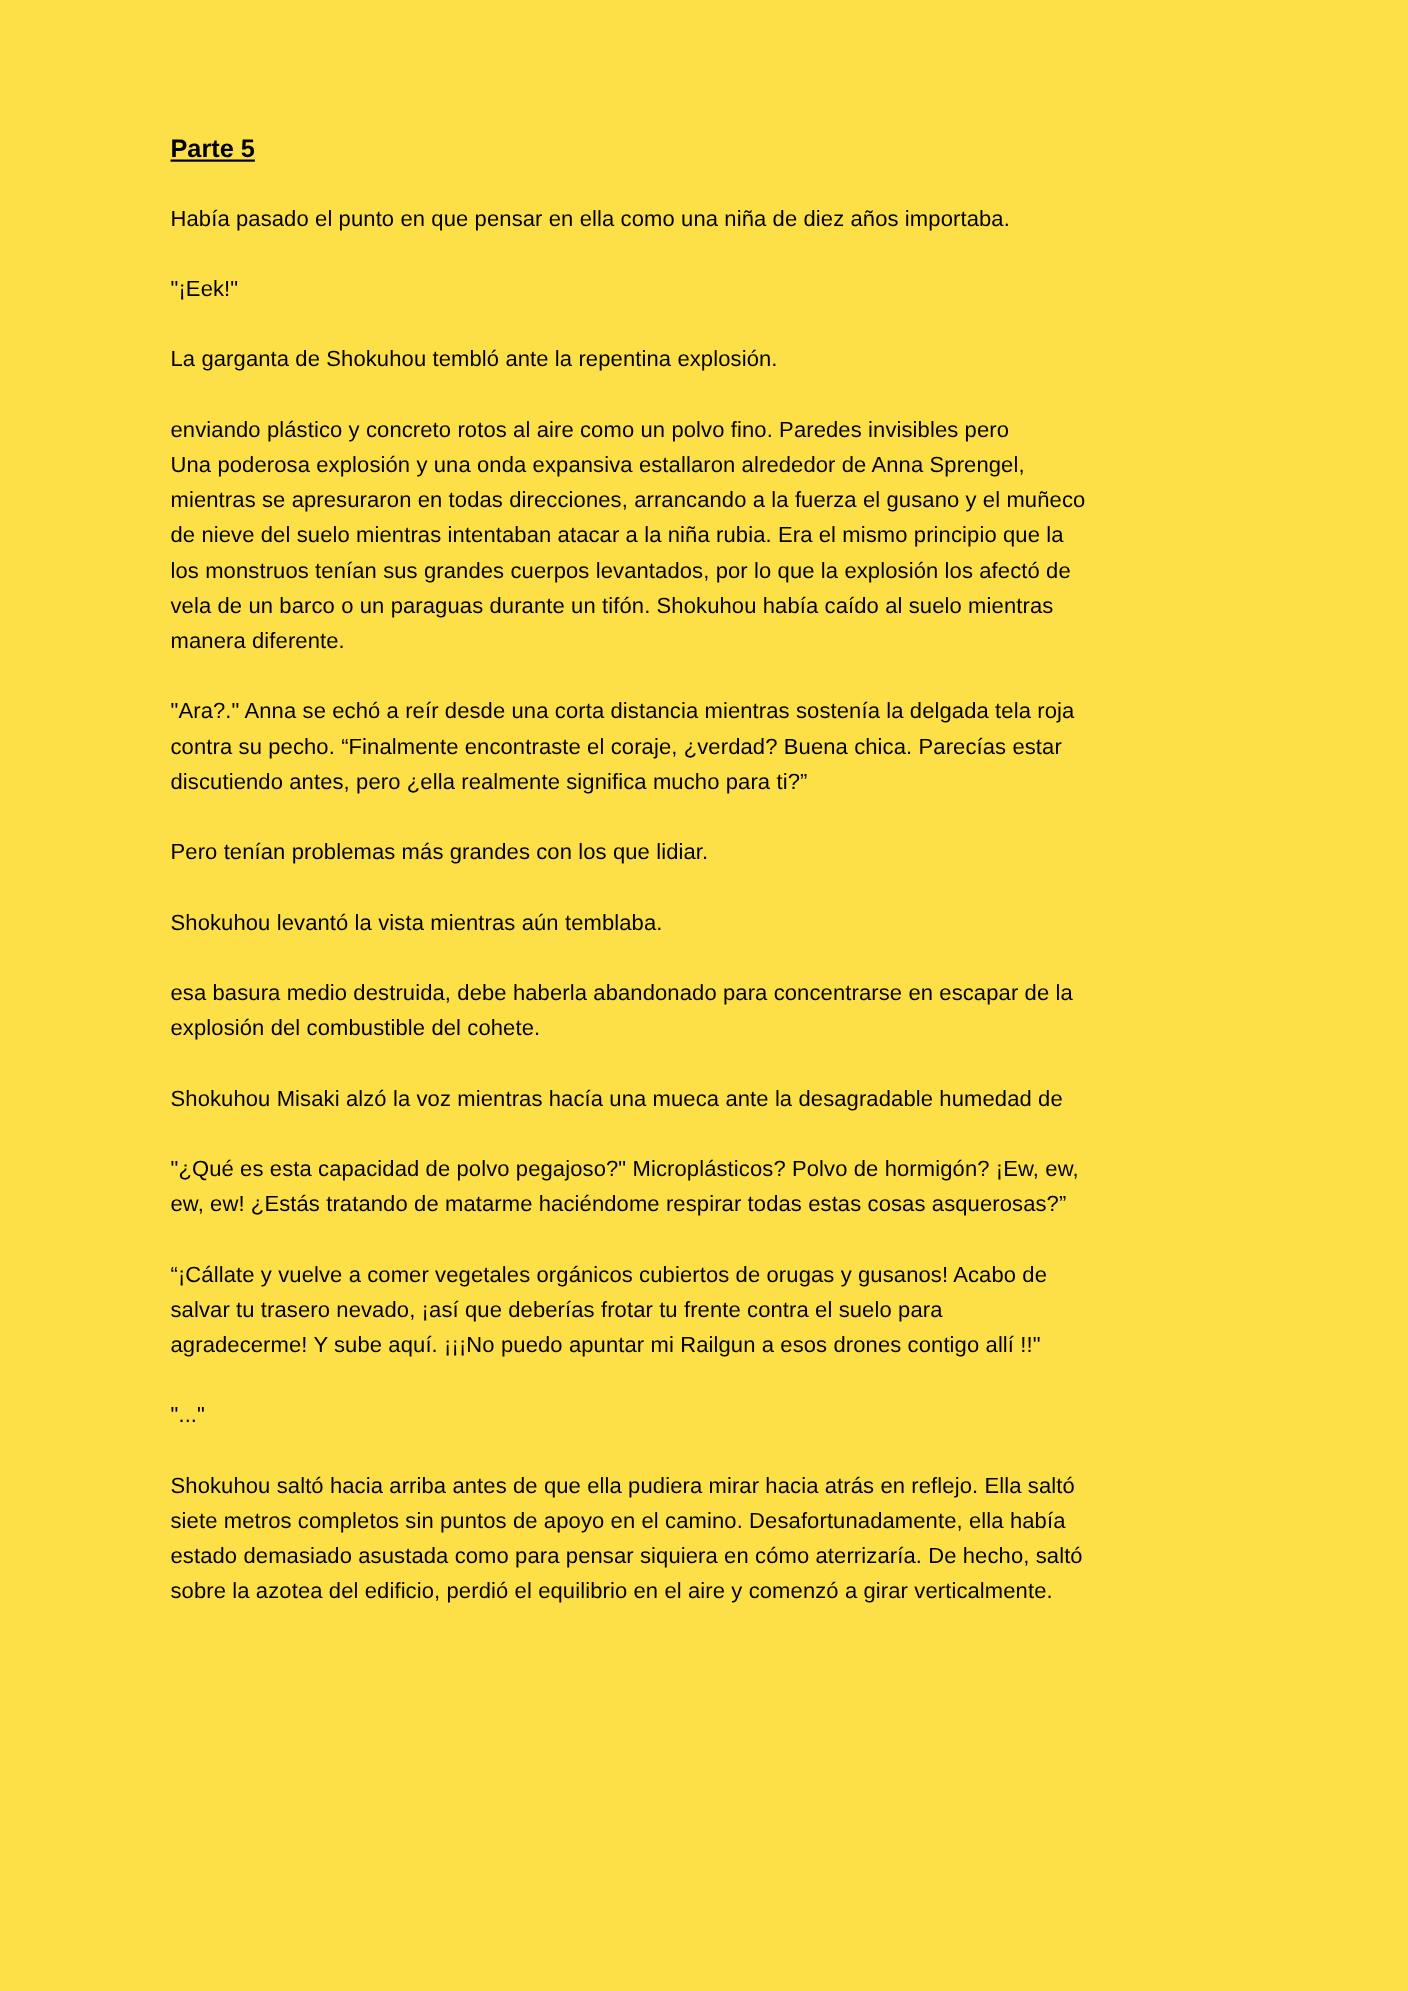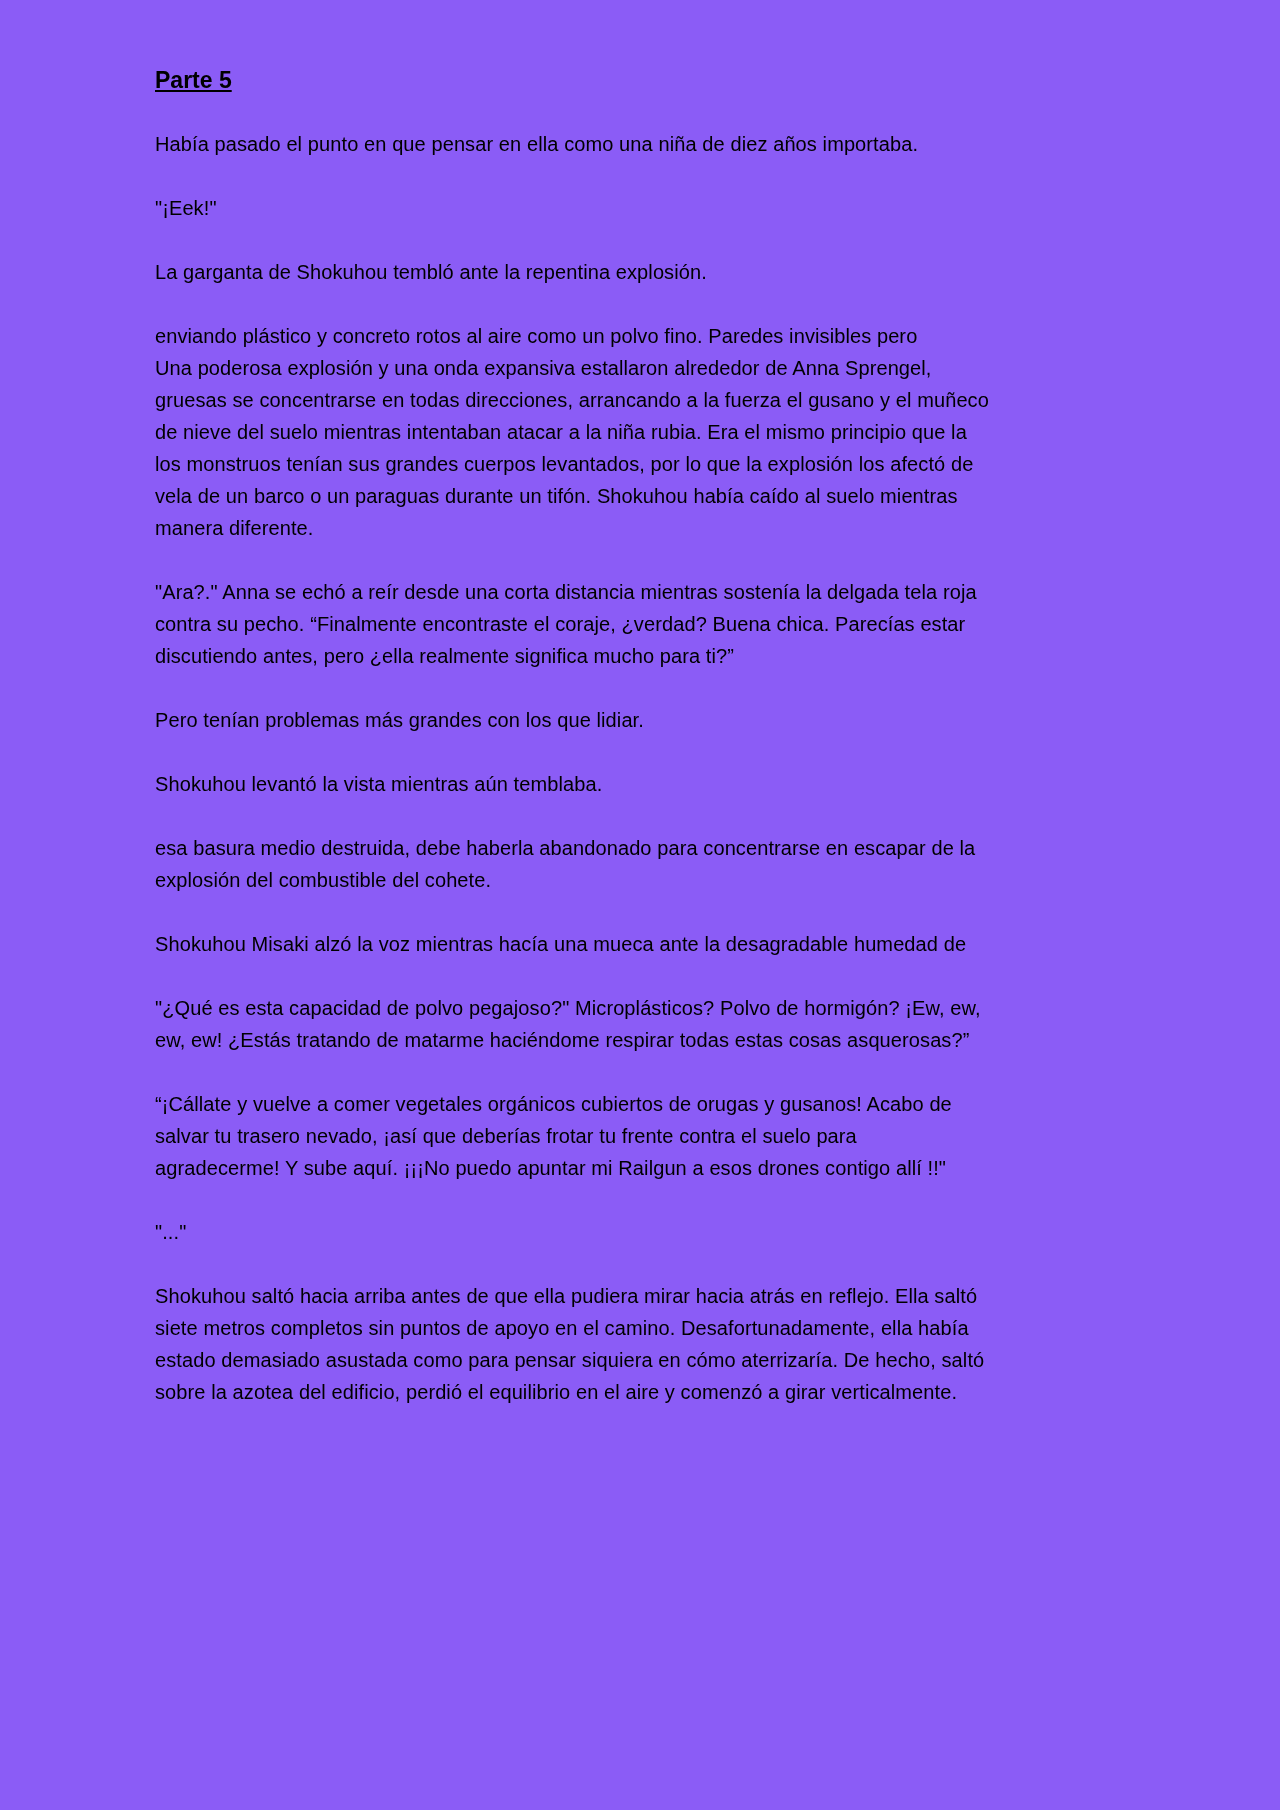--- a/index.html
+++ b/index.html
@@ -11,22 +11,22 @@
     width: 1280px;
     height: 1810px;
     font-family: "Liberation Sans", sans-serif;
     color: #000000;
     overflow: hidden;
   }
   .page {
     box-sizing: border-box;
     width: 1280px;
     min-height: 1810px;
-    padding: 64px 145px 60px 155px;
-    background: #8b5cf6;
+    padding: 119px 145px 60px 155px;
+    background: #fde047;
   }
   .heading {
     font-size: 23px;
     line-height: 32px;
     font-weight: bold;
     text-decoration: underline;
     margin: 0 0 32px 0;
   }
   .para {
     font-size: 20px;
@@ -49,21 +49,21 @@
       </div>
       <div class="para">
         <div class="line">"¡Eek!"</div>
       </div>
       <div class="para">
         <div class="line">La garganta de Shokuhou tembló ante la repentina explosión.</div>
       </div>
       <div class="para">
         <div class="line">enviando plástico y concreto rotos al aire como un polvo fino. Paredes invisibles pero</div>
         <div class="line">Una poderosa explosión y una onda expansiva estallaron alrededor de Anna Sprengel,</div>
-        <div class="line">gruesas se concentrarse en todas direcciones, arrancando a la fuerza el gusano y el muñeco</div>
+        <div class="line">mientras se apresuraron en todas direcciones, arrancando a la fuerza el gusano y el muñeco</div>
         <div class="line">de nieve del suelo mientras intentaban atacar a la niña rubia. Era el mismo principio que la</div>
         <div class="line">los monstruos tenían sus grandes cuerpos levantados, por lo que la explosión los afectó de</div>
         <div class="line">vela de un barco o un paraguas durante un tifón. Shokuhou había caído al suelo mientras</div>
         <div class="line">manera diferente.</div>
       </div>
       <div class="para">
         <div class="line">"Ara?." Anna se echó a reír desde una corta distancia mientras sostenía la delgada tela roja</div>
         <div class="line">contra su pecho. “Finalmente encontraste el coraje, ¿verdad? Buena chica. Parecías estar</div>
         <div class="line">discutiendo antes, pero ¿ella realmente significa mucho para ti?”</div>
       </div>

